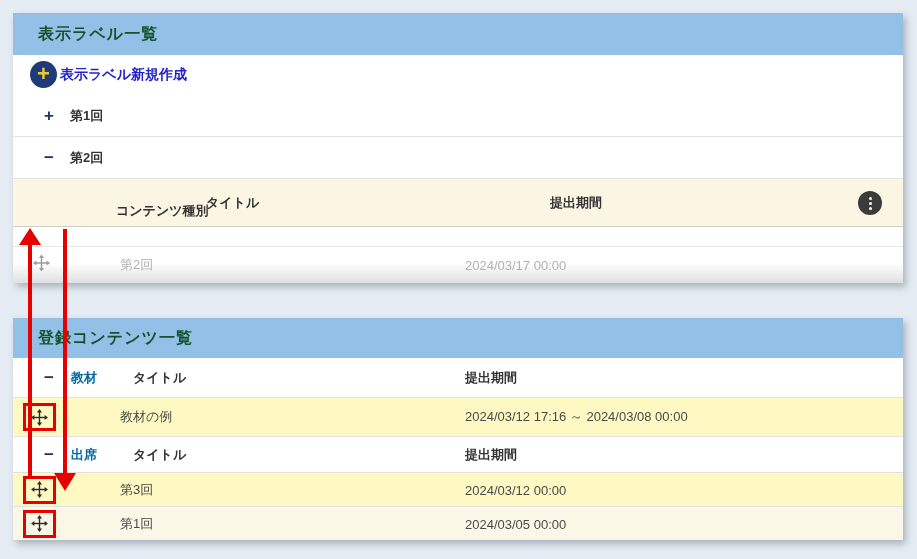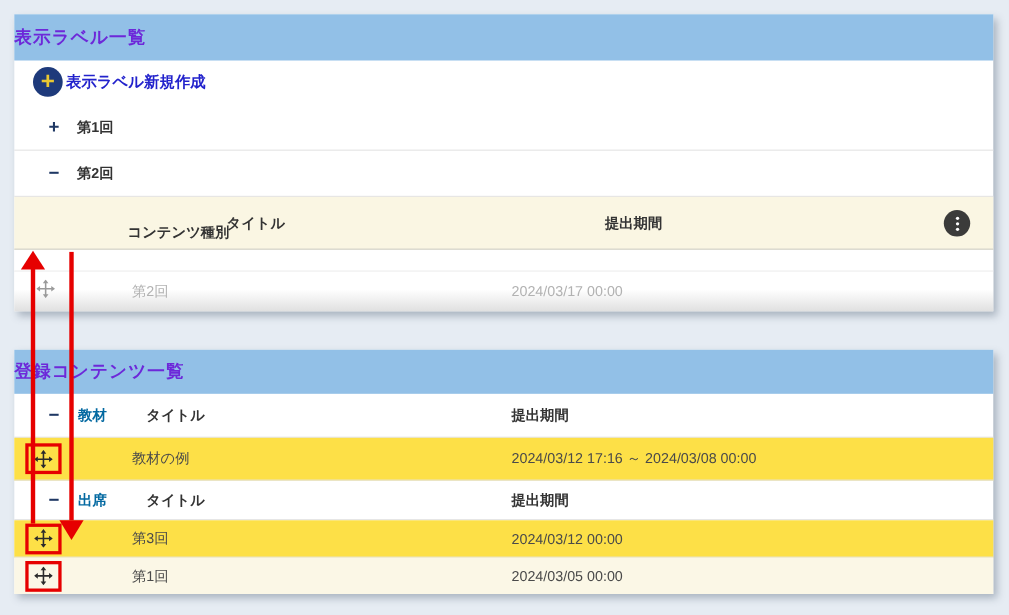--- a/index.html
+++ b/index.html
@@ -14,21 +14,21 @@
 
   .panel {
     position:absolute; left:13px; width:890px; background:#ffffff;
     box-shadow:3px 4px 7px rgba(96,110,128,0.45);
   }
   .panel-1 { top:13px; height:270px; }
   .panel-2 { top:318px; height:222px; }
 
   .panel-header {
     background:#92C0E7; display:flex; align-items:center;
-    font-weight:bold; font-size:16px; color:#6d28d9;
+    padding-left:25px; font-weight:bold; font-size:16px; color:#14532d;
     letter-spacing:1px;
   }
   .panel-1 .panel-header { height:42px; }
   .panel-2 .panel-header { height:40px; }
 
   .row { position:relative; }
 
   
   .create-row { height:40px; }
   .create-link {
@@ -76,21 +76,21 @@
   .ghost-handle { position:absolute; left:20px; top:50%; transform:translateY(-50%); }
 
   
   .group-header { border-bottom:1px solid #e0e0e0; }
   .gh-1 { height:40px; }
   .gh-2 { height:36px; }
   .group-cat { position:absolute; left:58px; top:50%; transform:translateY(-50%); color:#0369a1; font-size:13px; font-weight:bold; }
   .group-title-h { position:absolute; left:120px; top:50%; transform:translateY(-50%); color:#333; font-size:13px; font-weight:bold; }
   .group-period-h { position:absolute; left:452px; top:50%; transform:translateY(-50%); color:#333; font-size:13px; font-weight:bold; }
 
-  .data-row { border-bottom:1px solid #e3e3e3; background:#fde047; }
+  .data-row { border-bottom:1px solid #e3e3e3; background:#fef9c3; }
   .dr-1 { height:39px; }
   .dr-2 { height:34px; }
   .dr-3 { height:33px; border-bottom:none; }
   .data-row.highlight { background:#FBF7E6; }
   .cell { position:absolute; font-size:13px; color:#4a4a4a; top:50%; transform:translateY(-50%); }
   .cell-title { left:107px; }
   .cell-period { left:452px; }
 
   .handle-box {
     position:absolute; left:10px; top:50%; transform:translateY(-50%);

